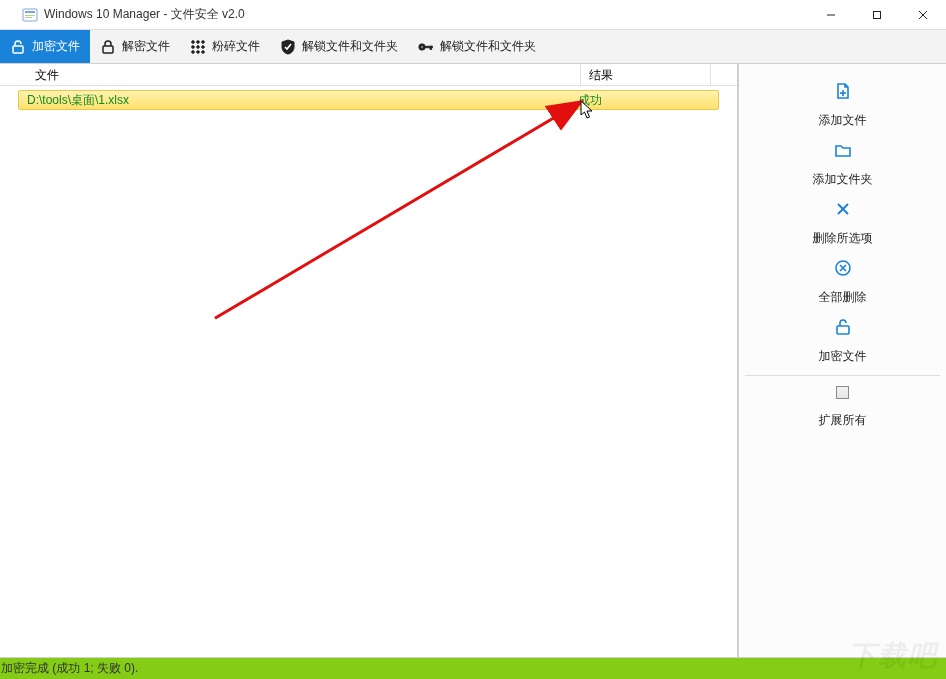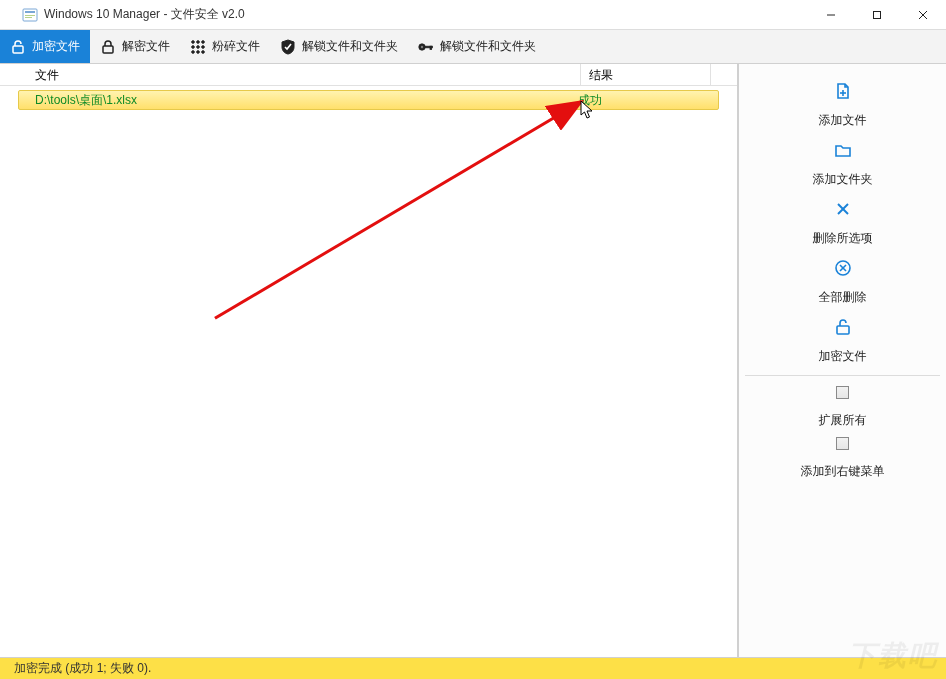--- a/index.html
+++ b/index.html
@@ -44,21 +44,21 @@
   .col-file { flex: 1; padding: 3px 8px; border-right: 1px solid #e1e1e1; }
   .col-result { width: 130px; padding: 3px 8px; border-right: 1px solid #e1e1e1; }
   .col-end { width: 26px; }
   .list-body { flex: 1; position: relative; overflow: hidden; }
   .row {
     display: flex; height: 20px; margin: 4px 18px 0 18px;
     background: linear-gradient(#fff3b0, #ffe06b);
     border: 1px solid #e6c94a; border-radius: 2px;
     align-items: center;
   }
-  .row .cell-file { flex: 1; padding: 0 16px; color: #0f8a27; white-space: nowrap; overflow: hidden; text-overflow: ellipsis; }
+  .row .cell-file { flex: 1; padding: 0 8px; color: #0f8a27; white-space: nowrap; overflow: hidden; text-overflow: ellipsis; }
   .row .cell-result { width: 148px; padding: 0 8px; color: #0f8a27; }
 
   
   .side {
     width: 208px; display: flex; flex-direction: column; background: #fcfcfc;
     border-left: 1px solid #d0d0d0;
   }
   .side-spacer { height: 12px; }
   .side-item {
     display: flex; align-items: center; gap: 12px; padding: 6px 14px; color: #1a82d8;
@@ -71,21 +71,21 @@
   .side-sep { height: 1px; background: #dcdcdc; margin: 4px 6px 6px 6px; }
   .check-block { display: flex; flex-direction: column; align-items: center; gap: 13px; padding: 4px 0; }
   .check-block .chk {
     width: 13px; height: 13px; border: 1px solid #8a8a8a; background: linear-gradient(#f2f2f2,#e6e6e6);
   }
   .check-block .chklabel { color: #222; }
 
   
   .statusbar {
     height: 22px; border-top: 1px solid #d0d0d0; display: flex; align-items: center;
-    padding: 0 14px; background: #fde047; color: #333;
+    padding: 0 1px; background: #84cc16; color: #333;
   }
 
   
   .arrow-layer {
     position: absolute; left: 0; top: 0; width: 100%; height: 100%; pointer-events: none;
   }
 
   
   .cursor {
     position: absolute; width: 14px; height: 20px; pointer-events: none;
@@ -263,24 +263,20 @@
             <path d="M6 8 V5 a3 3 0 0 1 6 0"></path>
           </svg>
       </span>
       <span class="label">加密文件</span>
     </div>
     <div class="side-sep"></div>
     <div class="check-block">
       <div class="chk"></div>
       <div class="chklabel">扩展所有</div>
     </div>
-    <div class="check-block">
-      <div class="chk"></div>
-      <div class="chklabel">添加到右键菜单</div>
-    </div>
   </div>
 </div>
 
 <div class="statusbar">
   <span>加密完成 (成功 1; 失败 0).</span>
 </div>
 
 <div class="watermark">下载吧</div>
 
 </body></html>

